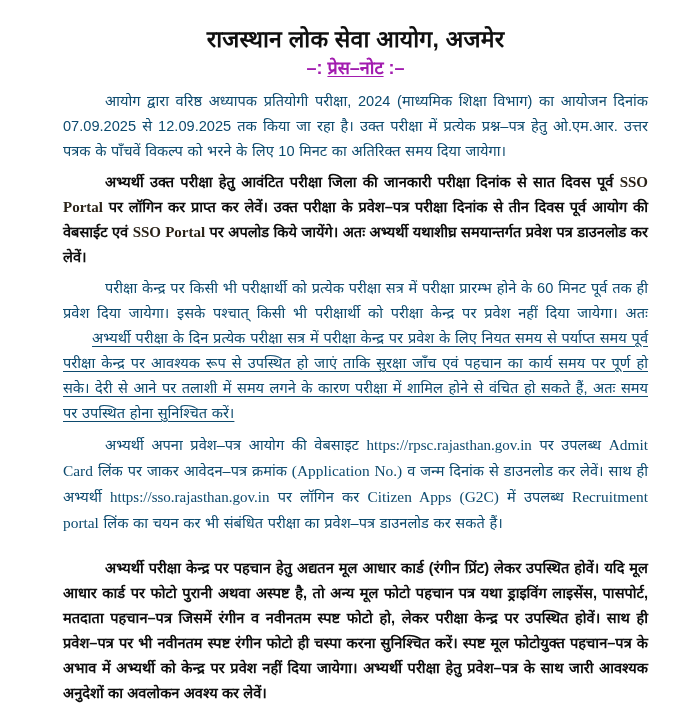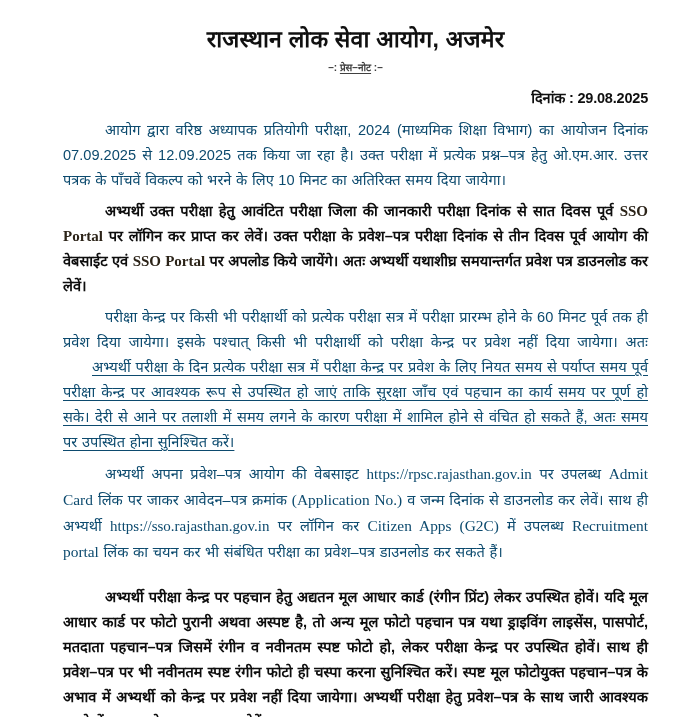--- a/index.html
+++ b/index.html
@@ -38,23 +38,23 @@
     letter-spacing: 0.2px;
     color: #101010;
   }
 
   .doc-subtitle {
     margin: 0;
     padding-top: 3px;
     text-align: center;
     font-family: "Liberation Sans", "DejaVu Sans", sans-serif;
     font-weight: bold;
-    font-size: 10px;
+    font-size: 18px;
     line-height: 22px;
-    color: #404040;
+    color: #a21caf;
   }
   .doc-subtitle .u {
     text-decoration: underline;
     text-underline-offset: 2px;
   }
 
   .date-line {
     margin: 0;
     padding-top: 9px;
     text-align: right;
@@ -120,23 +120,20 @@
 <body>
 
 <div class="page">
 
   <h1 class="doc-title">राजस्थान लोक सेवा आयोग, अजमेर</h1>
 
   <div class="doc-subtitle">
     <span>–: </span><span class="u">प्रेस–नोट</span><span> :–</span>
   </div>
 
-  <div class="date-line">
-    <span>दिनांक : </span><span>29.08.2025</span>
-  </div>
 
   <div class="body-area">
 
     <p class="para">
       <span>आयोग द्वारा वरिष्ठ अध्यापक प्रतियोगी परीक्षा, 2024 (माध्यमिक शिक्षा विभाग) का आयोजन दिनांक 07.09.2025 से 12.09.2025 तक किया जा रहा है। उक्त परीक्षा में प्रत्येक प्रश्न–पत्र हेतु ओ.एम.आर. उत्तर पत्रक के पाँचवें विकल्प को भरने के लिए 10 मिनट का अतिरिक्त समय दिया जायेगा।</span>
     </p>
 
     <p class="para bold">
       <span>अभ्यर्थी उक्त परीक्षा हेतु आवंटित परीक्षा जिला की जानकारी परीक्षा दिनांक से सात दिवस पूर्व </span><span class="lat-b">SSO Portal</span><span> पर लॉगिन कर प्राप्त कर लेवें। उक्त परीक्षा के प्रवेश–पत्र परीक्षा दिनांक से तीन दिवस पूर्व आयोग की वेबसाईट एवं </span><span class="lat-b">SSO Portal</span><span> पर अपलोड किये जायेंगे। अतः अभ्यर्थी यथाशीघ्र समयान्तर्गत प्रवेश पत्र डाउनलोड कर लेवें।</span>
     </p>

